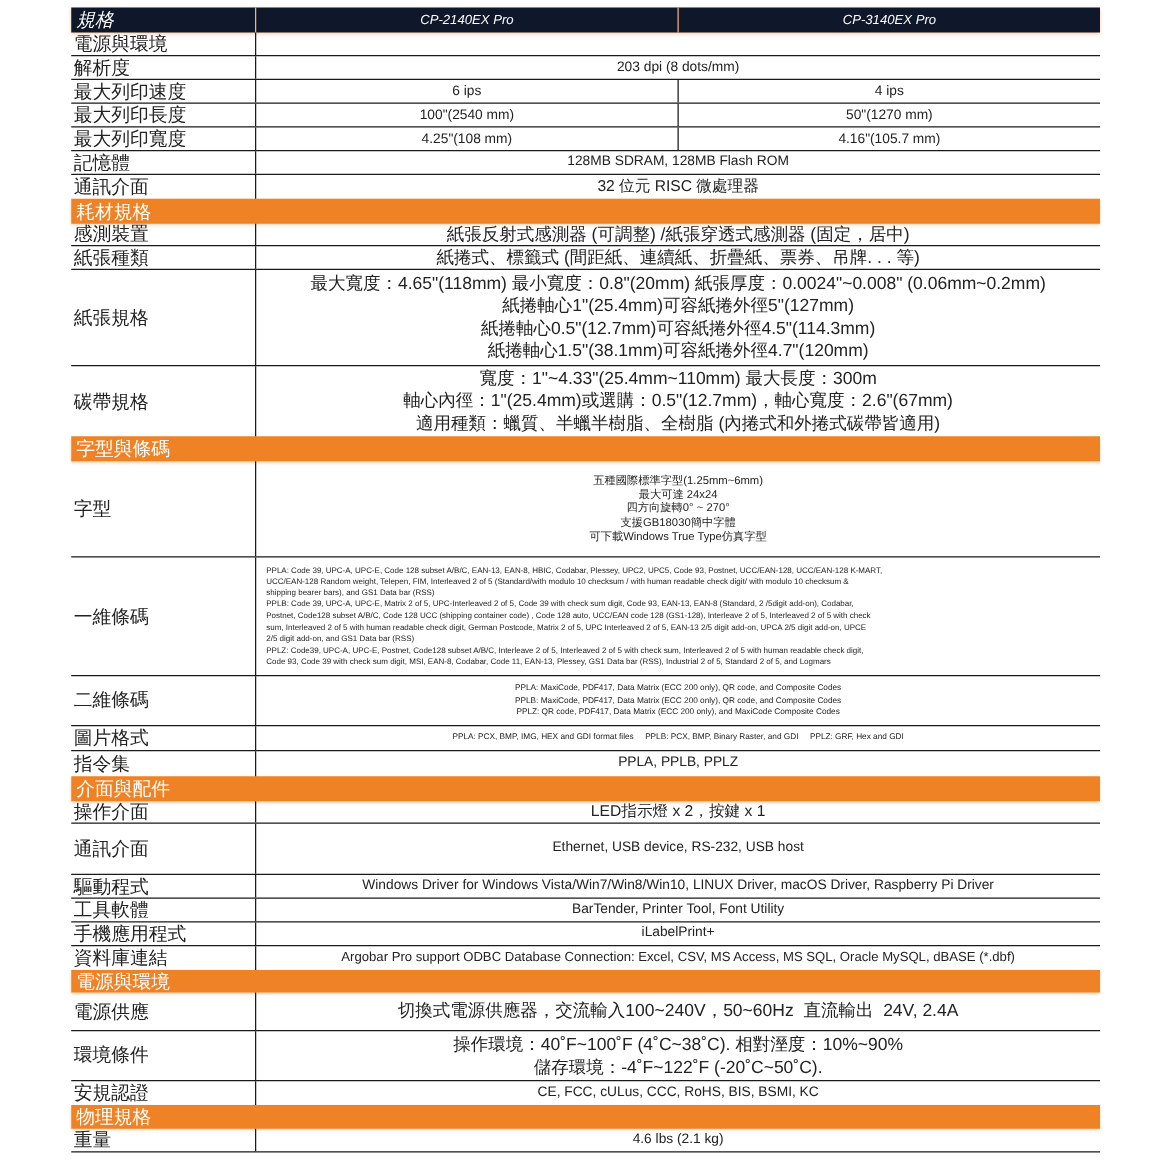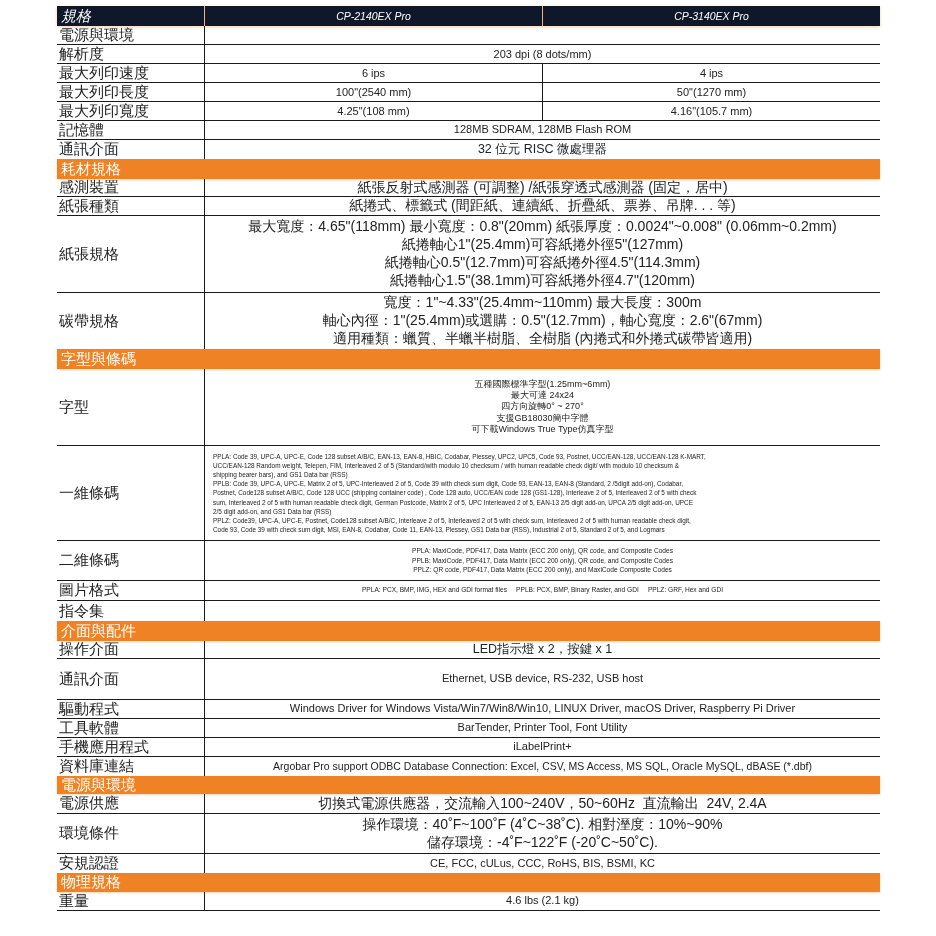--- a/index.html
+++ b/index.html
@@ -138,20 +138,21 @@
       <div>PPLB: MaxiCode, PDF417, Data Matrix (ECC 200 only), QR code, and Composite Codes</div>
       <div>PPLZ: QR code, PDF417, Data Matrix (ECC 200 only), and MaxiCode Composite Codes</div>
     </div>
   </div>
   <div class="row" style="height:20px">
     <div class="label">圖片格式</div>
     <div class="val" style="font-size:6.6px;white-space:pre">PPLA: PCX, BMP, IMG, HEX and GDI format files     PPLB: PCX, BMP, Binary Raster, and GDI     PPLZ: GRF, Hex and GDI</div>
   </div>
   <div class="row noborder" style="height:20px">
     <div class="label">指令集</div>
+    <div class="val">PPLA, PPLB, PPLZ</div>
   </div>
 
   <div class="section">介面與配件</div>
   <div class="row" style="height:18px">
     <div class="label">操作介面</div>
     <div class="val mid">LED指示燈 x 2，按鍵 x 1</div>
   </div>
   <div class="row" style="height:41px">
     <div class="label">通訊介面</div>
     <div class="val">Ethernet, USB device, RS-232, USB host</div>
@@ -167,21 +168,21 @@
   <div class="row" style="height:19px">
     <div class="label">手機應用程式</div>
     <div class="val">iLabelPrint+</div>
   </div>
   <div class="row noborder" style="height:19px">
     <div class="label">資料庫連結</div>
     <div class="val" style="font-size:10.5px">Argobar Pro support ODBC Database Connection: Excel, CSV,  MS Access, MS SQL, Oracle MySQL, dBASE (*.dbf)</div>
   </div>
 
   <div class="section" style="height:18px">電源與環境</div>
-  <div class="row" style="height:20px">
+  <div class="row" style="height:31px">
     <div class="label">電源供應</div>
     <div class="val big" style="white-space:pre">切換式電源供應器，交流輸入100~240V，50~60Hz  直流輸出  24V, 2.4A</div>
   </div>
   <div class="row" style="height:40px">
     <div class="label">環境條件</div>
     <div class="val big">
       <div>操作環境：40˚F~100˚F (4˚C~38˚C).  相對溼度：10%~90%</div>
       <div>儲存環境：-4˚F~122˚F (-20˚C~50˚C).</div>
     </div>
   </div>

